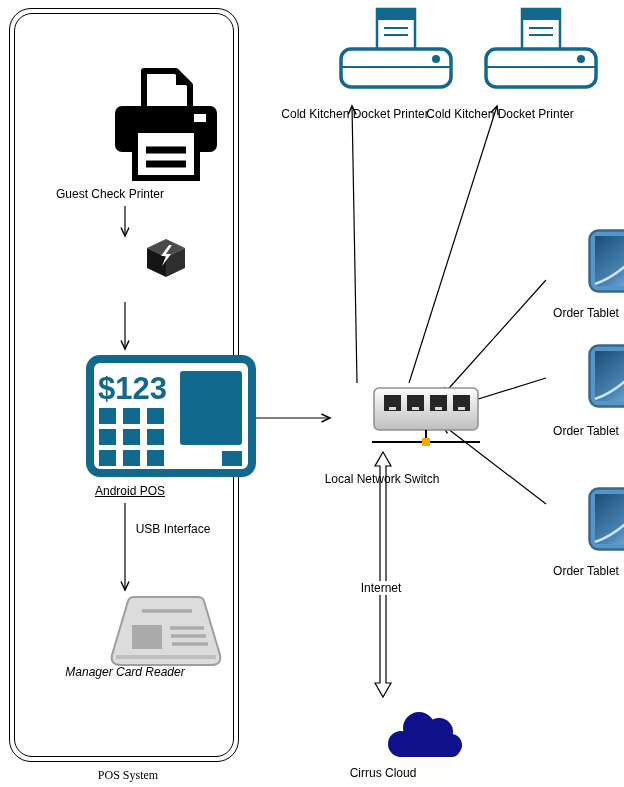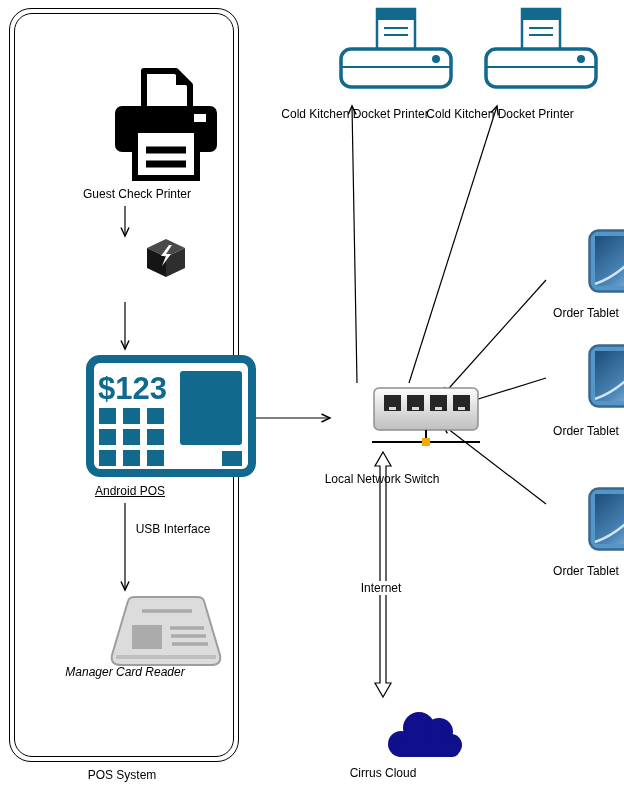--- a/index.html
+++ b/index.html
@@ -71,21 +71,21 @@
   <div class="node" style="left:69px;top:68px;">
     <svg width="112" height="118" viewBox="0 0 112 118">
       <path d="M34,3 h32 l14,14 v24 h-46 z" fill="#fff" stroke="#000" stroke-width="6" stroke-linejoin="round"></path>
       <path d="M66,3 l14,14 h-14 z" fill="#000"></path>
       <rect x="5" y="38" width="102" height="46" rx="7" fill="#000"></rect>
       <rect x="84" y="46" width="12" height="8" fill="#fff"></rect>
       <rect x="25" y="62" width="62" height="48" fill="#fff" stroke="#000" stroke-width="6"></rect>
       <path d="M36,82 h40 M36,96 h40" stroke="#000" stroke-width="7"></path>
     </svg>
   </div>
-  <div class="lbl" style="left:77px;top:187px;width:120px;">Guest Check Printer</div>
+  <div class="lbl" style="left:50px;top:187px;width:120px;">Guest Check Printer</div>
 
   <div class="node" style="left:103px;top:236px;">
     <svg width="44" height="44" viewBox="0 0 44 44">
       <polygon points="22,3 41,12 22,21 3,12" fill="#4A4A4A"></polygon>
       <polygon points="3,12 22,21 22,41 3,32" fill="#151515"></polygon>
       <polygon points="22,21 41,12 41,32 22,41" fill="#2E2E2E"></polygon>
       <path d="M25,9 l-8,11 h5 l-4,10 9,-12 h-5 l6,-9 z" fill="#fff"></path>
     </svg>
   </div>
 
@@ -115,21 +115,21 @@
   <div class="node" style="left:67px;top:595px;">
     <svg width="116" height="78" viewBox="0 0 116 78">
       <path d="M20,6 Q21,2 27,2 L89,2 Q95,2 96,6 L112,60 Q114,70 103,70 L13,70 Q2,70 4,60 Z" fill="#DCDCDC" stroke="#9E9E9E" stroke-width="2"></path>
       <rect x="24" y="30" width="30" height="24" fill="#ABABAB"></rect>
       <path d="M34,16 h50 M62,33 h34 M63,41 h35 M64,49 h36" stroke="#ABABAB" stroke-width="3.5"></path>
       <path d="M8,62 h100" stroke="#BFBFBF" stroke-width="4"></path>
     </svg>
   </div>
   <div class="lbl" style="left:65px;top:665px;width:120px;font-style:italic;">Manager Card Reader</div>
 
-  <div class="lbl" style="left:62px;top:768px;width:120px;">POS System</div>
+  <div class="lbl" style="left:68px;top:768px;width:120px;font-family:Liberation Serif, serif;">POS System</div>
 
   <div class="node" style="left:295px;top:6px;">
     <svg width="120" height="94" viewBox="0 0 120 94">
       <rect x="41" y="3" width="38" height="42" fill="#fff" style="stroke:var(--accent)" stroke-width="2.5"></rect>
       <rect x="41" y="3" width="38" height="11" style="fill:var(--accent)"></rect>
       <path d="M48,22 h24 M48,29 h24" style="stroke:var(--accent)" stroke-width="2"></path>
       <rect x="5" y="43" width="110" height="38" rx="10" fill="#fff" style="stroke:var(--accent)" stroke-width="3.5"></rect>
       <path d="M5,61 h110" style="stroke:var(--accent)" stroke-width="2"></path>
       <circle cx="100" cy="53" r="4" style="fill:var(--accent)"></circle>
     </svg>

